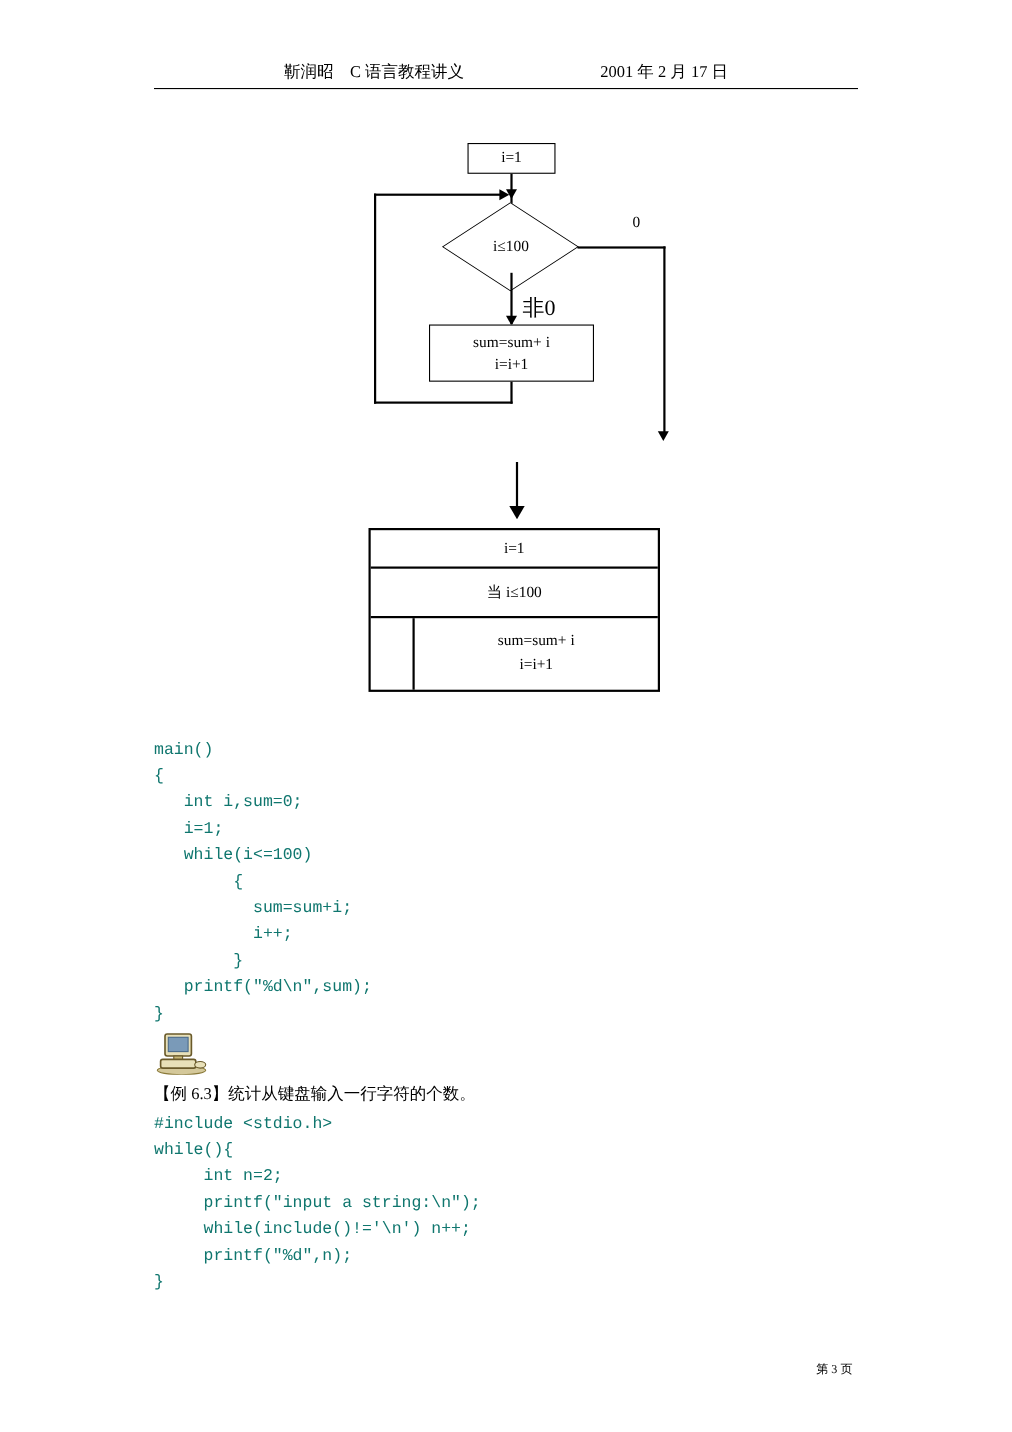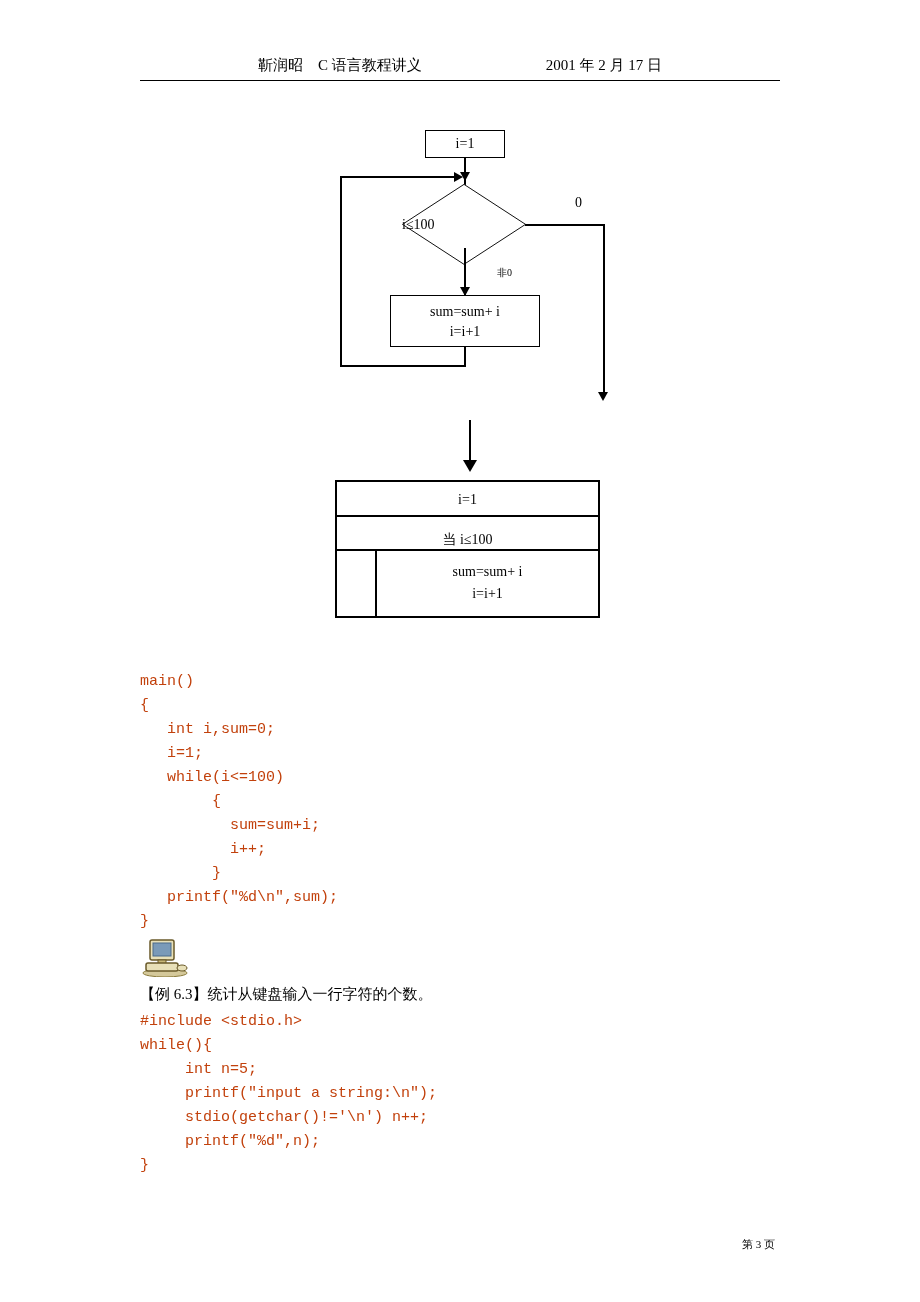--- a/index.html
+++ b/index.html
@@ -75,21 +75,21 @@
       position: absolute;
       left: 18px;
       top: -20px;
       background: #fff;
     }
     .diamond-text {
       position: absolute;
       left: 72px;
       top: 97px;
       width: 125px;
-      text-align: left;
+      text-align: center;
       font-size: 14px;
       z-index: 5;
       font-family: Liberation Serif, serif;
     }
     .proc-box {
       left: 60px;
       top: 175px;
       width: 150px;
       height: 52px;
       padding-top: 6px;
@@ -117,22 +117,21 @@
     .label-zero {
       position: absolute;
       left: 245px;
       top: 75px;
       font-size: 14px;
     }
     .label-nonzero {
       position: absolute;
       left: 145px;
       top: 146px;
-      font-size: 10px;
-      margin-left: 22px;
+      font-size: 20px;
     }
     .big-arrow {
       position: absolute;
       top: 420px;
       left: 460px;
     }
     .ns-chart {
       position: absolute;
       top: 480px;
       left: 335px;
@@ -140,21 +139,21 @@
       border: 2px solid #000;
       font-size: 14px;
     }
     .ns-row1 {
       height: 35px;
       line-height: 35px;
       text-align: center;
       border-bottom: 2px solid #000;
     }
     .ns-row2 {
-      height: 34px;
+      height: 45px;
       line-height: 45px;
       text-align: center;
       border-bottom: 2px solid #000;
     }
     .ns-row3 {
       height: 65px;
       display: flex;
     }
     .ns-row3-left {
       width: 40px;
@@ -165,21 +164,21 @@
       text-align: center;
       padding-top: 10px;
       line-height: 22px;
     }
     .code-block {
       position: absolute;
       left: 140px;
       font-family: "Courier New", "SimSun", monospace;
       font-size: 15px;
       line-height: 24px;
-      color: #c2410c;
+      color: #0f766e;
       white-space: pre;
     }
     .code1 {
       top: 670px;
     }
     .computer-icon {
       position: absolute;
       top: 935px;
       left: 140px;
       width: 50px;
@@ -287,19 +286,19 @@
     <rect x="18" y="25" width="8" height="4" fill="#c8b878" stroke="#6a5a2a" stroke-width="1"></rect>
     <rect x="6" y="28" width="32" height="8" rx="2" fill="#e8e0b8" stroke="#6a5a2a" stroke-width="1.5"></rect>
     <ellipse cx="42" cy="33" rx="5" ry="3" fill="#e8e0b8" stroke="#6a5a2a" stroke-width="1"></ellipse>
   </svg>
 </div>
 
 <div class="example-title">【例 6.3】统计从键盘输入一行字符的个数。</div>
 
 <div class="code-block code2"><span>#include &lt;stdio.h&gt;</span>
 <span>while(){</span>
-<span>     int n=5;</span>
+<span>     int n=2;</span>
 <span>     printf("input a string:\n");</span>
-<span>     stdio(getchar()!='\n') n++;</span>
+<span>     while(include()!='\n') n++;</span>
 <span>     printf("%d",n);</span>
 <span>}</span></div>
 
 <div class="page-footer">第 3 页</div>
 
 </body></html>

